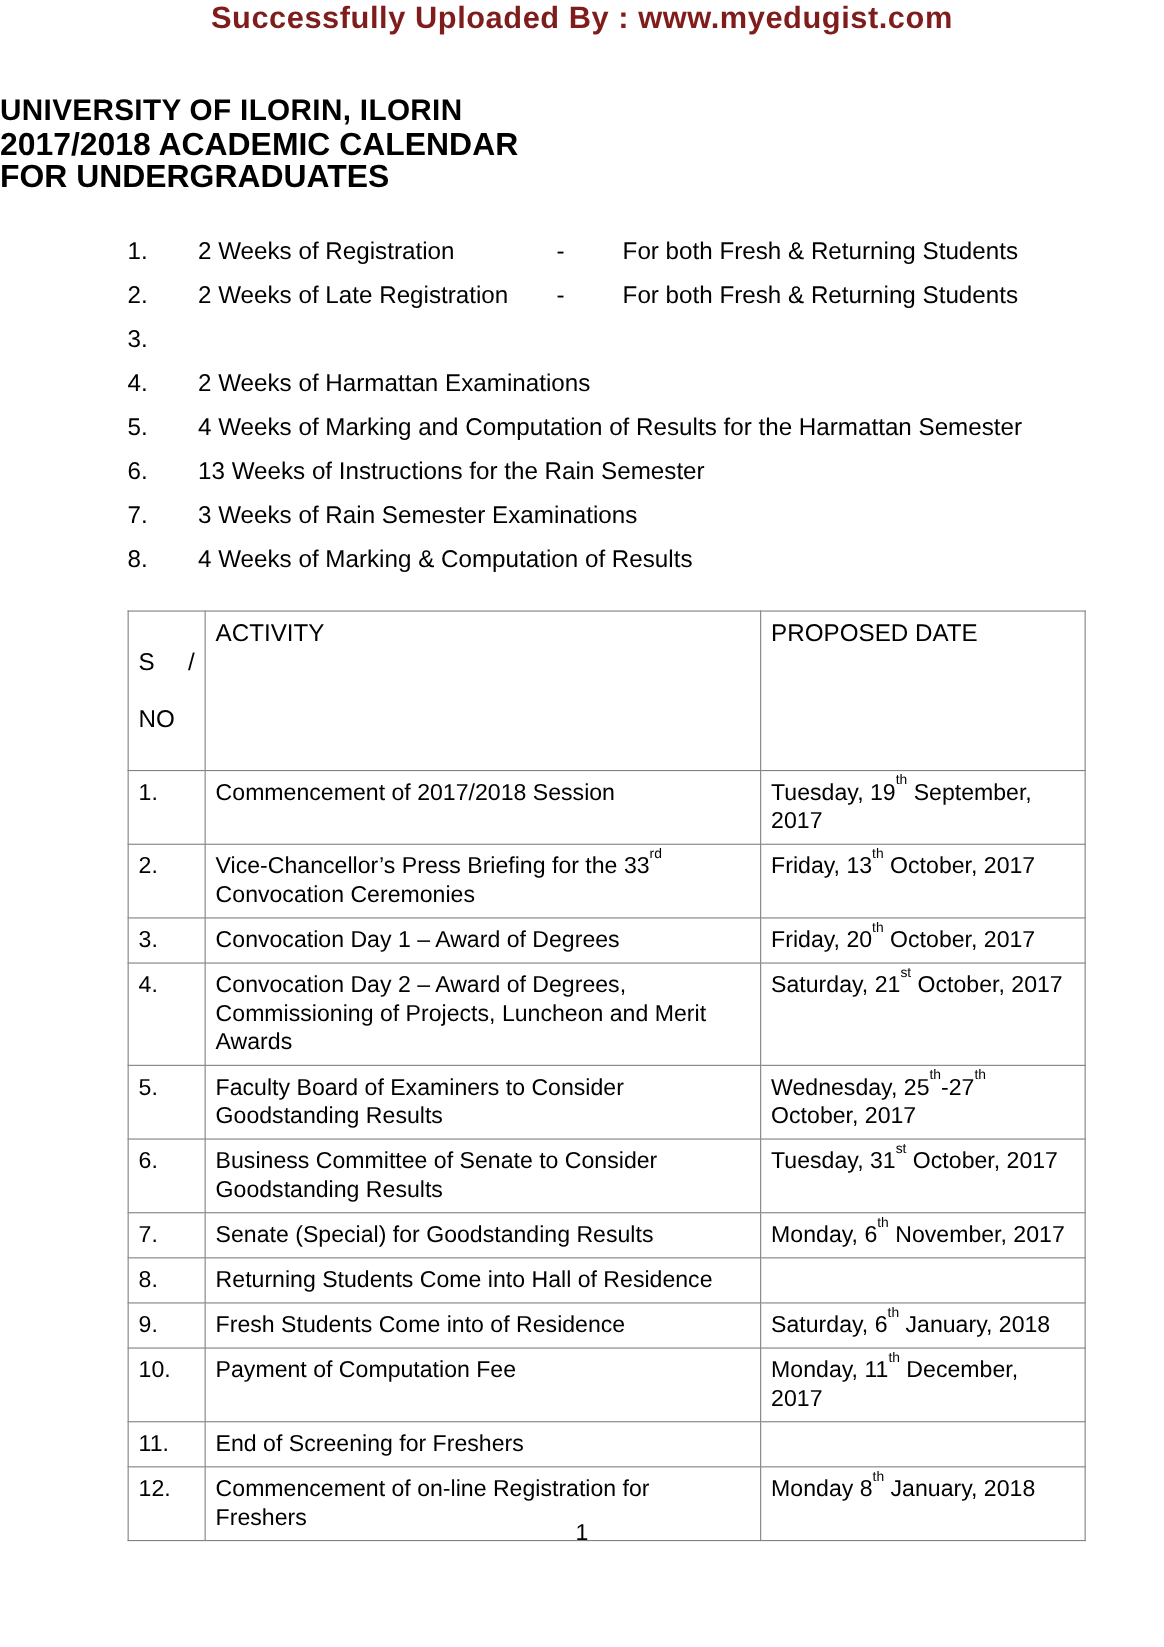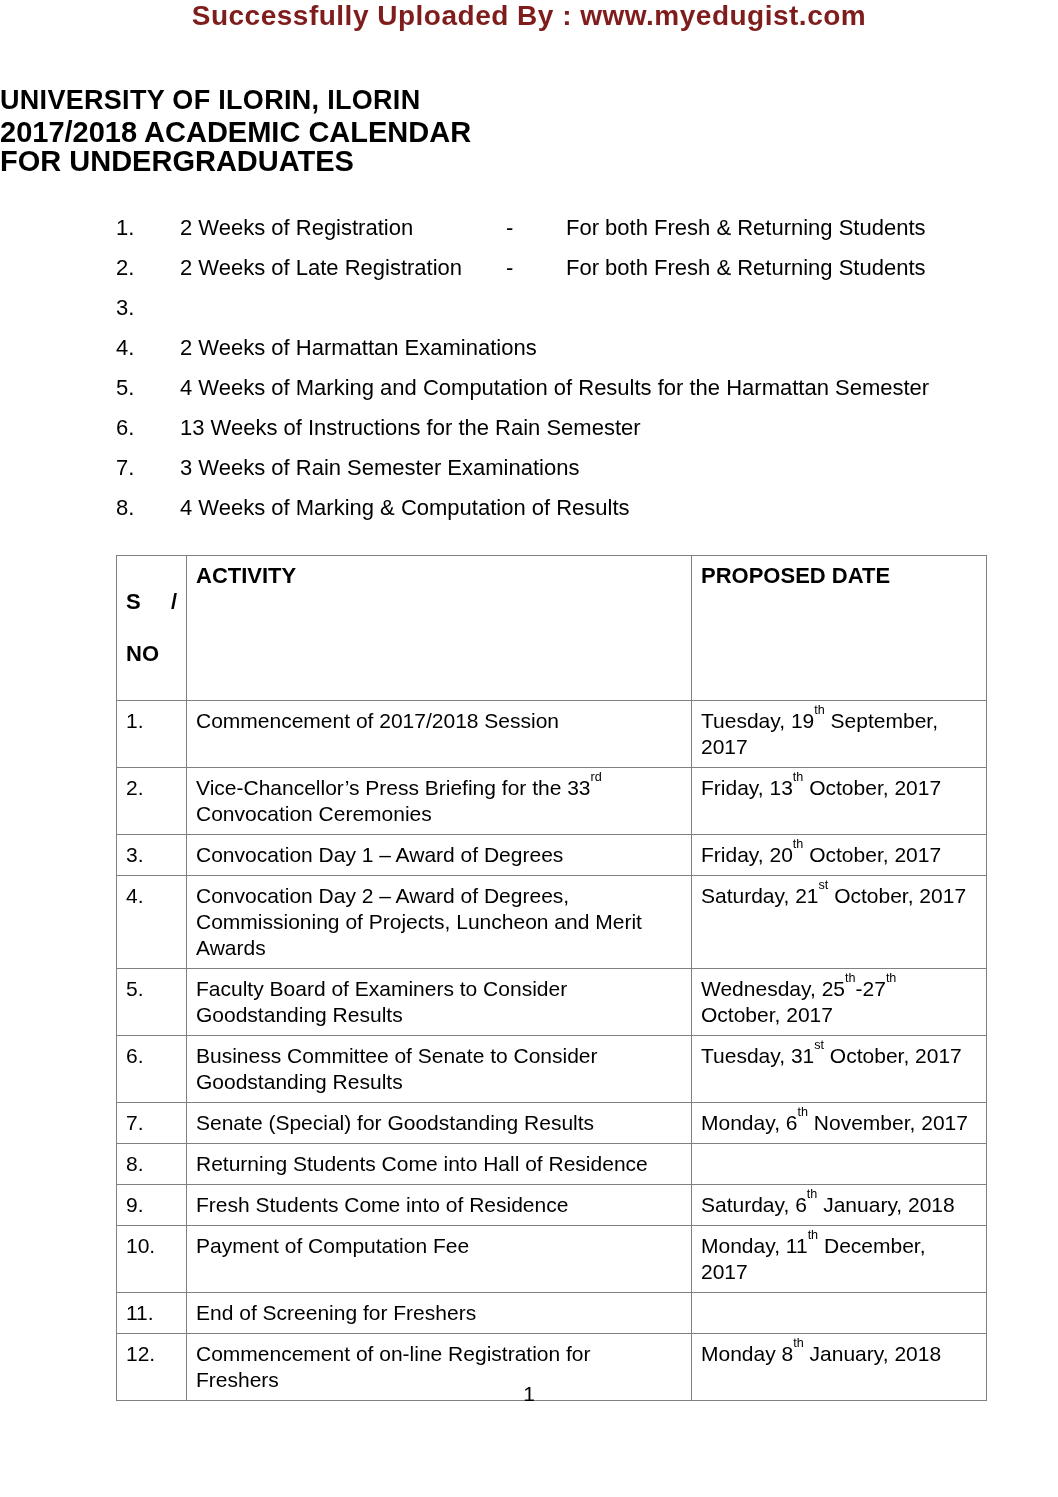--- a/index.html
+++ b/index.html
@@ -54,21 +54,21 @@
     border: 1px solid #808080;
     vertical-align: top;
     text-align: left;
     padding: 7px 9px;
     font-size: 21px;
     line-height: 26px;
     white-space: pre-line;
     overflow: hidden;
   }
   .cal th {
-    font-weight: 700;
+    font-weight: 400;
     font-size: 22px;
   }
   .sno-line1 { display: flex; justify-content: space-between; }
   sup {
     font-size: 0.6em;
     line-height: 0;
     position: relative;
     top: -0.45em;
   }
   .page-number {

